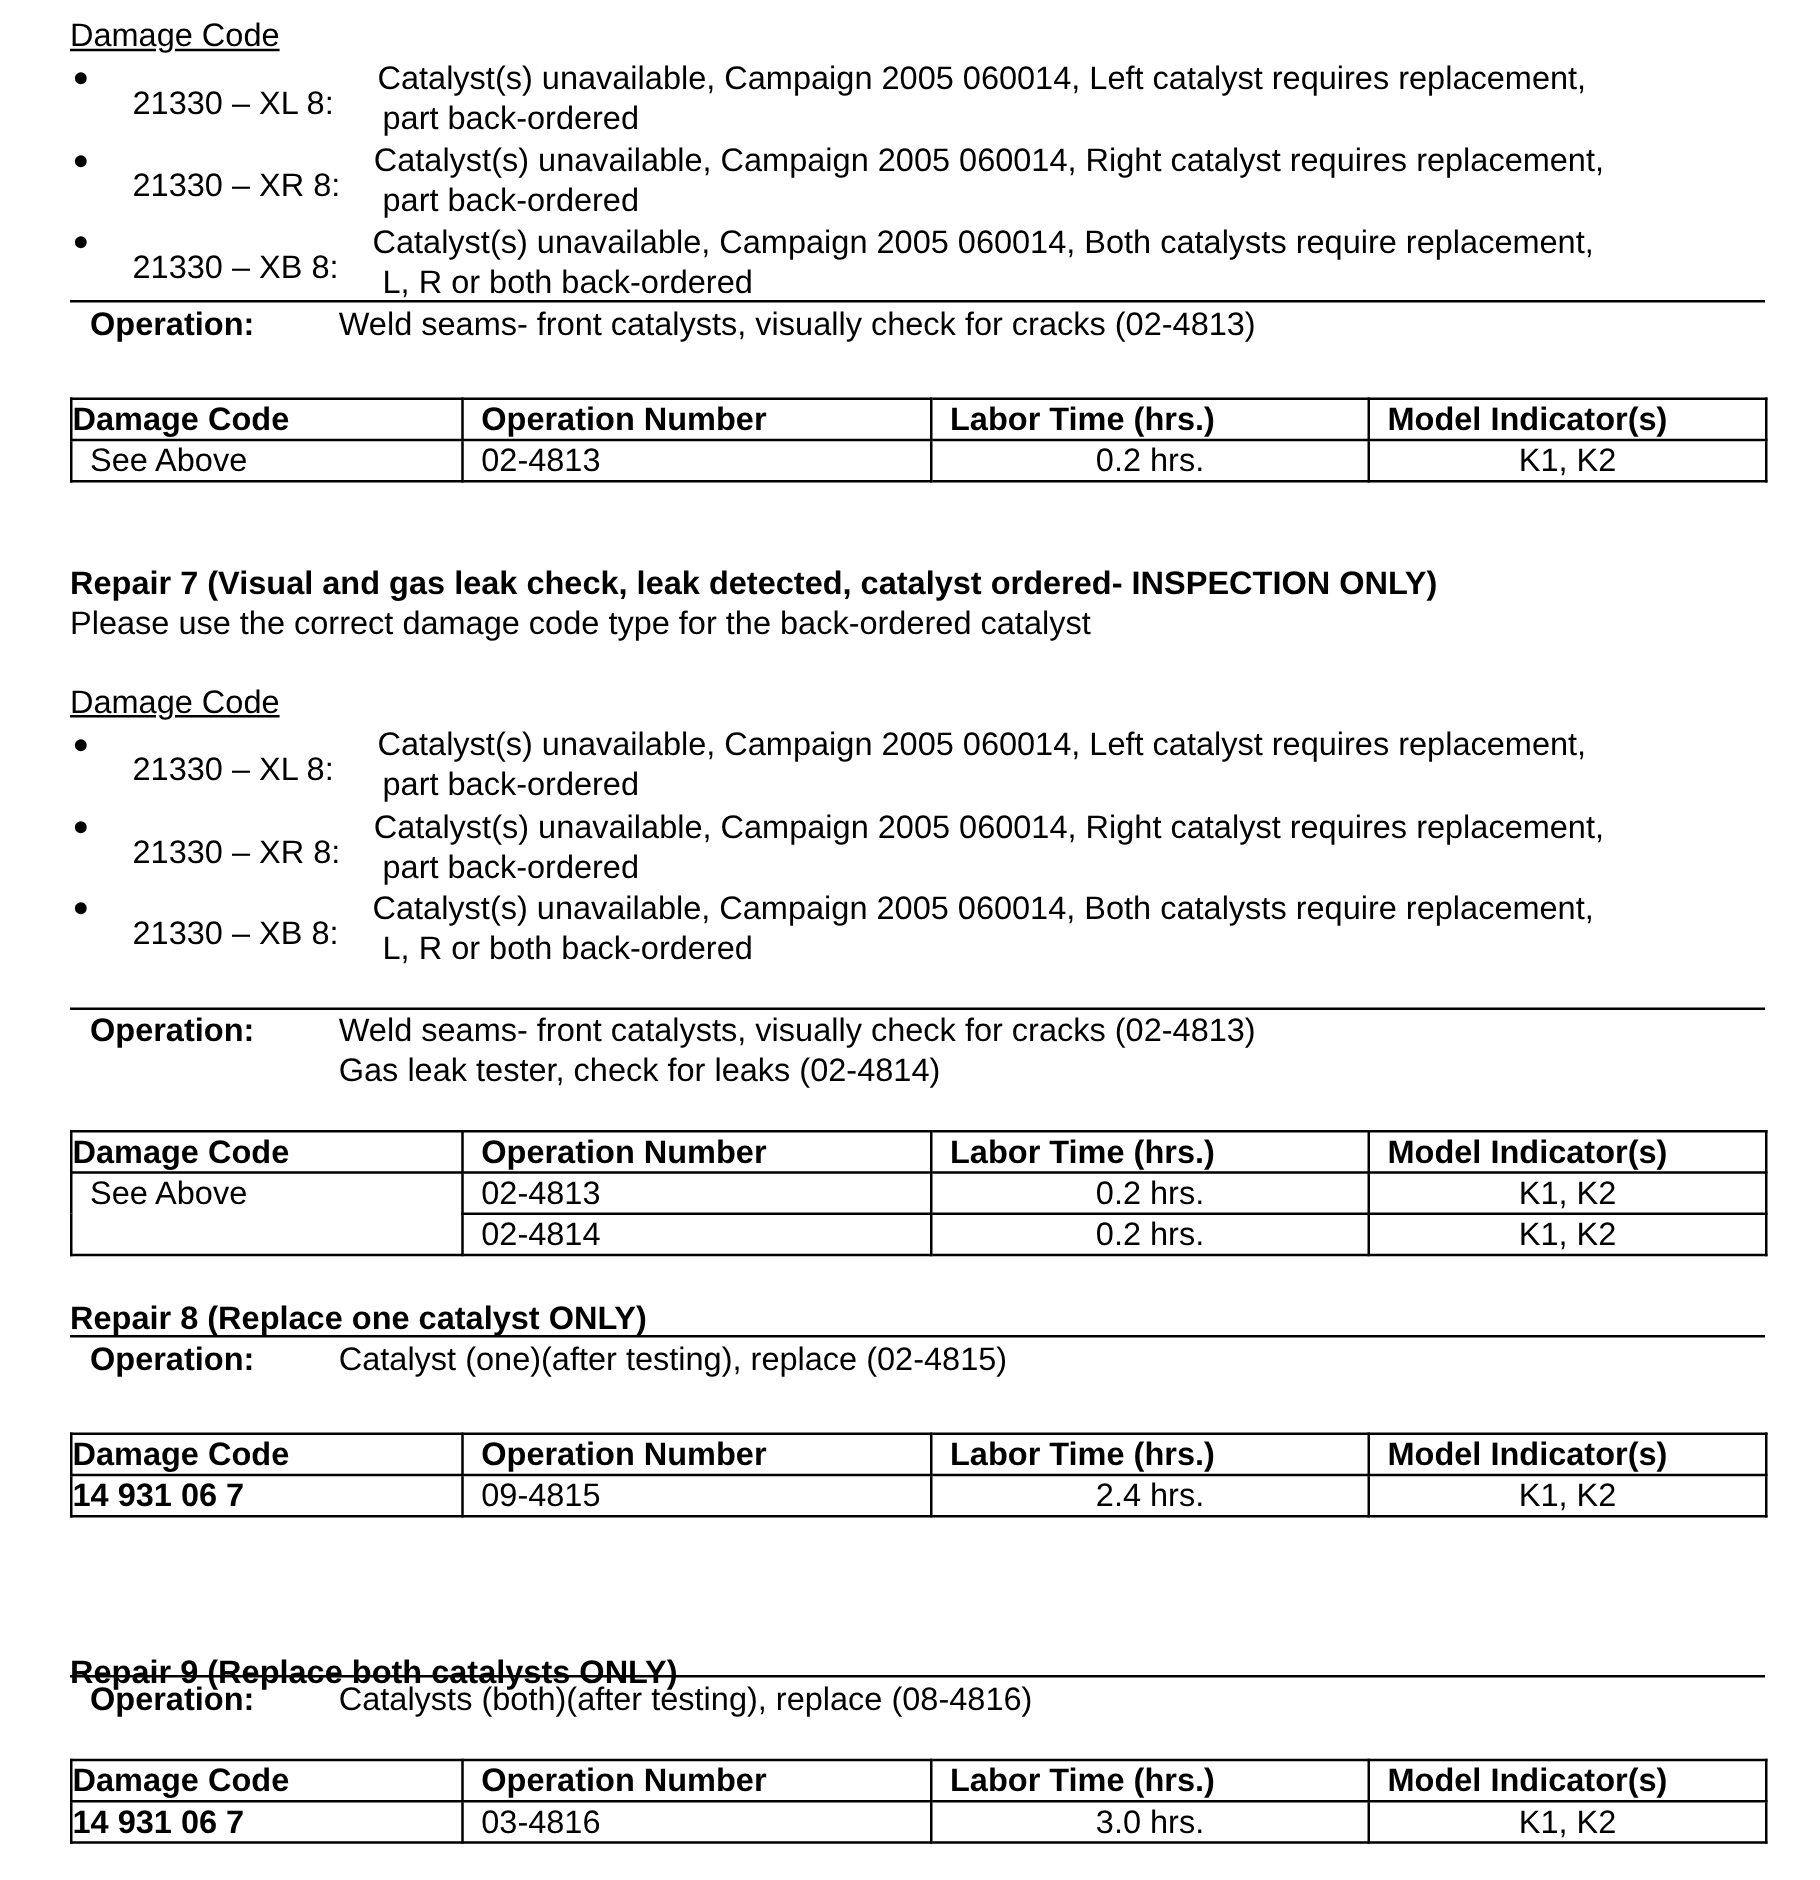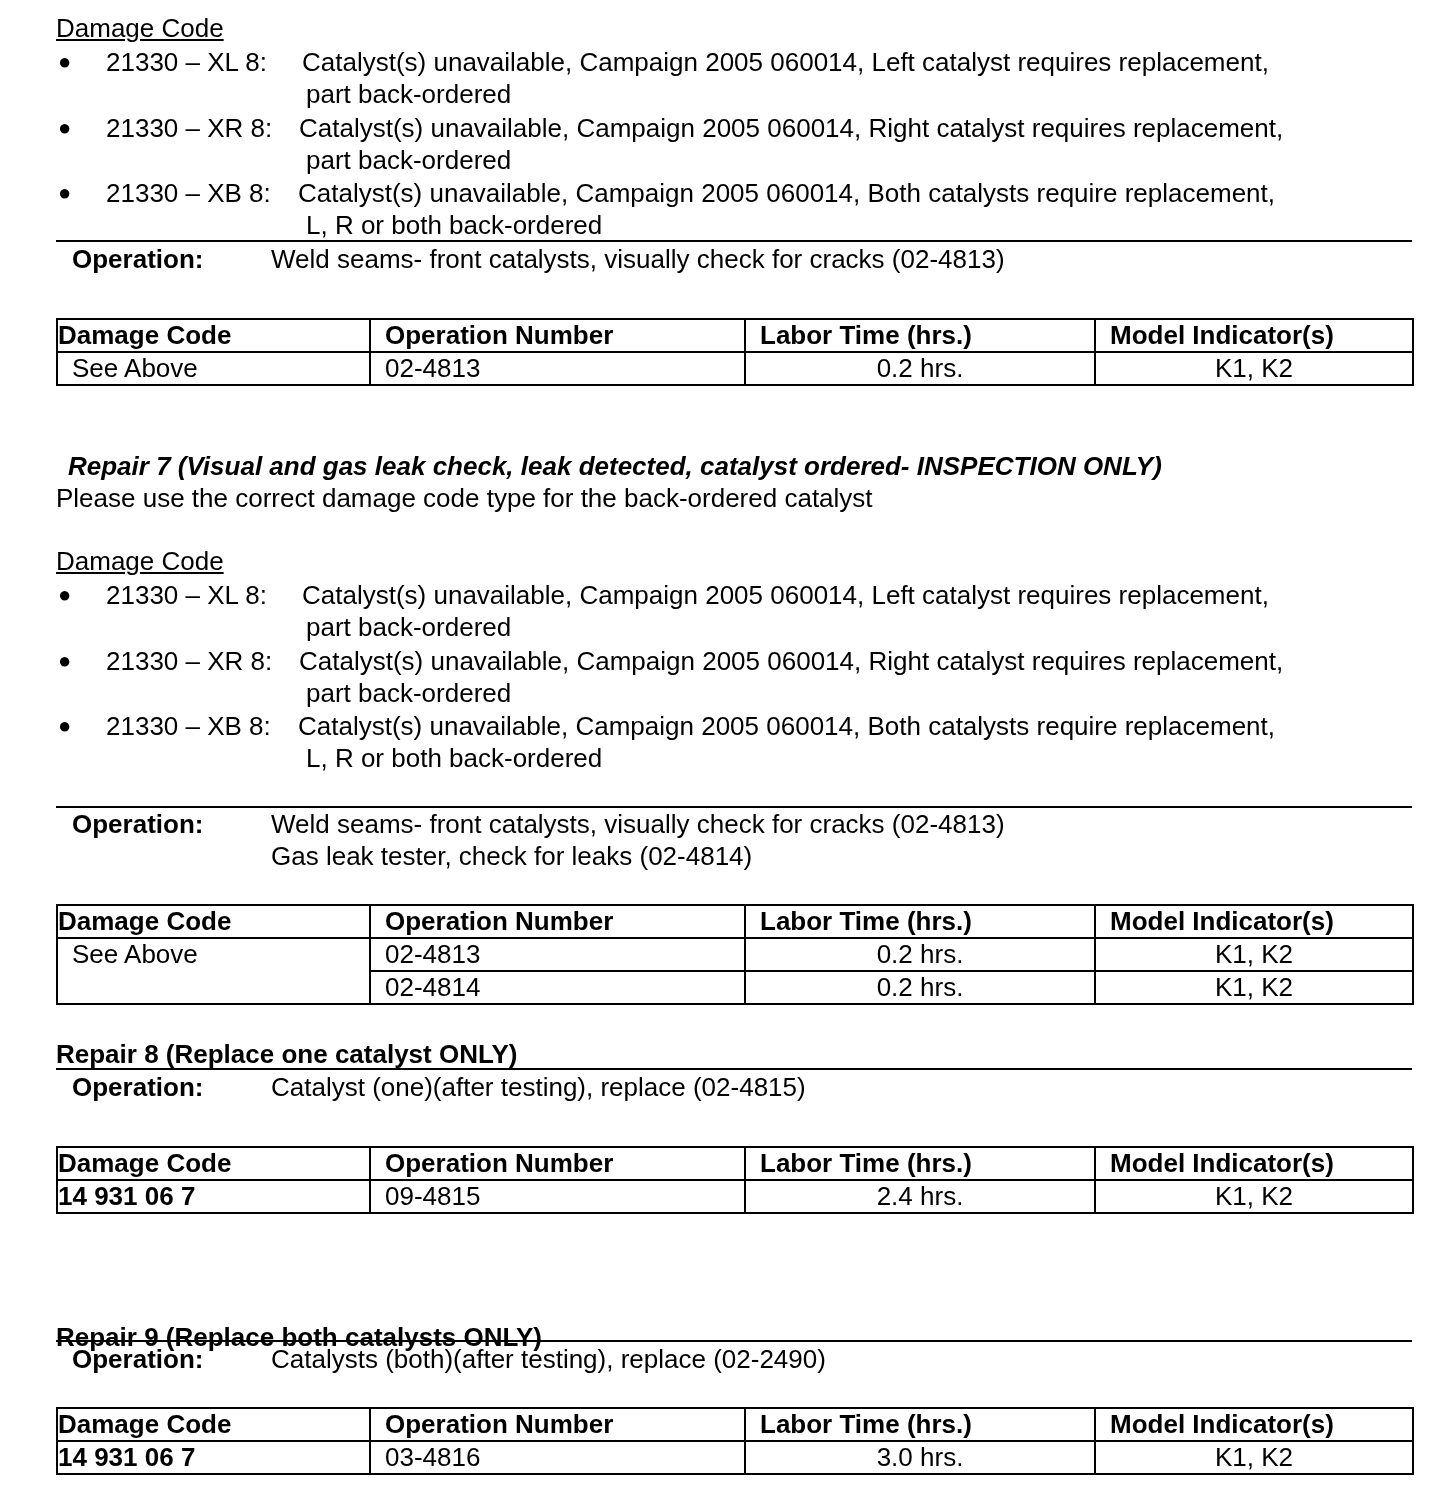--- a/index.html
+++ b/index.html
@@ -5,21 +5,21 @@
   html, body { margin: 0; padding: 0; background: #ffffff; }
   body {
     width: 1456px; height: 1504px; position: relative; overflow: hidden;
     font-family: "Liberation Sans", sans-serif; color: #000; font-size: 26px;
   }
   .abs { position: absolute; }
   .line { line-height: 32px; white-space: nowrap; }
   .u { text-decoration: underline; }
   .b { font-weight: bold; }
   .bullet { position: absolute; left: 58px; font-size: 22px; }
-  .code { position: absolute; left: 106px; }
+  .code { position: absolute; left: 106px; margin-top: 20px; }
   .desc { position: absolute; }
   .cont { position: absolute; left: 306px; }
   .rule { position: absolute; left: 56px; width: 1356px; height: 2px; background: #000; }
   .op-label { position: absolute; left: 72px; font-weight: bold; }
   .op-text { position: absolute; left: 271px; }
   table.dt {
     position: absolute; left: 56px; width: 1356px; border-collapse: collapse;
     table-layout: fixed; font-size: 26px;
   }
   table.dt td, table.dt th {
@@ -85,21 +85,21 @@
   </tr>
   <tr>
     <td class="pl1">See Above</td>
     <td class="pl2">02-4813</td>
     <td class="center">0.2 hrs.</td>
     <td class="center">K1, K2</td>
   </tr>
 </tbody>
   </table>
 
-<div class="abs line b" style="left:68px; top:450px;font-style:italic;">Repair 7 (Visual and gas leak check, leak detected, catalyst ordered- INSPECTION ONLY)</div>
+<div class="abs line b" style="left:56px; top:450px;">Repair 7 (Visual and gas leak check, leak detected, catalyst ordered- INSPECTION ONLY)</div>
 <div class="abs line" style="left:56px; top:482px;">Please use the correct damage code type for the back-ordered catalyst</div>
 
 <div class="abs line u" style="left:56px; top:545px;">Damage Code</div>
 
 <div>
   <div>
     <span class="bullet line" style="top:579px;">●</span>
     <span class="code line" style="top:579px;">21330 – XL 8:</span>
     <span class="desc line" style="left:302px; top:579px;">Catalyst(s) unavailable, Campaign 2005 060014, Left catalyst requires replacement,</span>
     <span class="cont line" style="top:611px;">part back-ordered</span>
@@ -175,21 +175,21 @@
     <td class="pl2">09-4815</td>
     <td class="center">2.4 hrs.</td>
     <td class="center">K1, K2</td>
   </tr>
 </tbody>
   </table>
 
 <div class="abs line b" style="left:56px; top:1309px;margin-top:12px;">Repair 9 (Replace both catalysts ONLY)</div>
 <div class="rule" style="top:1340px;"></div>
 <span class="op-label line" style="top:1343px;">Operation:</span>
-<span class="op-text line" style="top:1343px;">Catalysts (both)(after testing), replace (02-2490)</span>
+<span class="op-text line" style="top:1343px;">Catalysts (both)(after testing), replace (08-4816)</span>
 
 <table class="dt" style="top:1407px;">
   <colgroup>
       <col class="c1">
       <col class="c2">
       <col class="c3">
       <col class="c4">
     </colgroup>
   <tbody>
       <tr>

